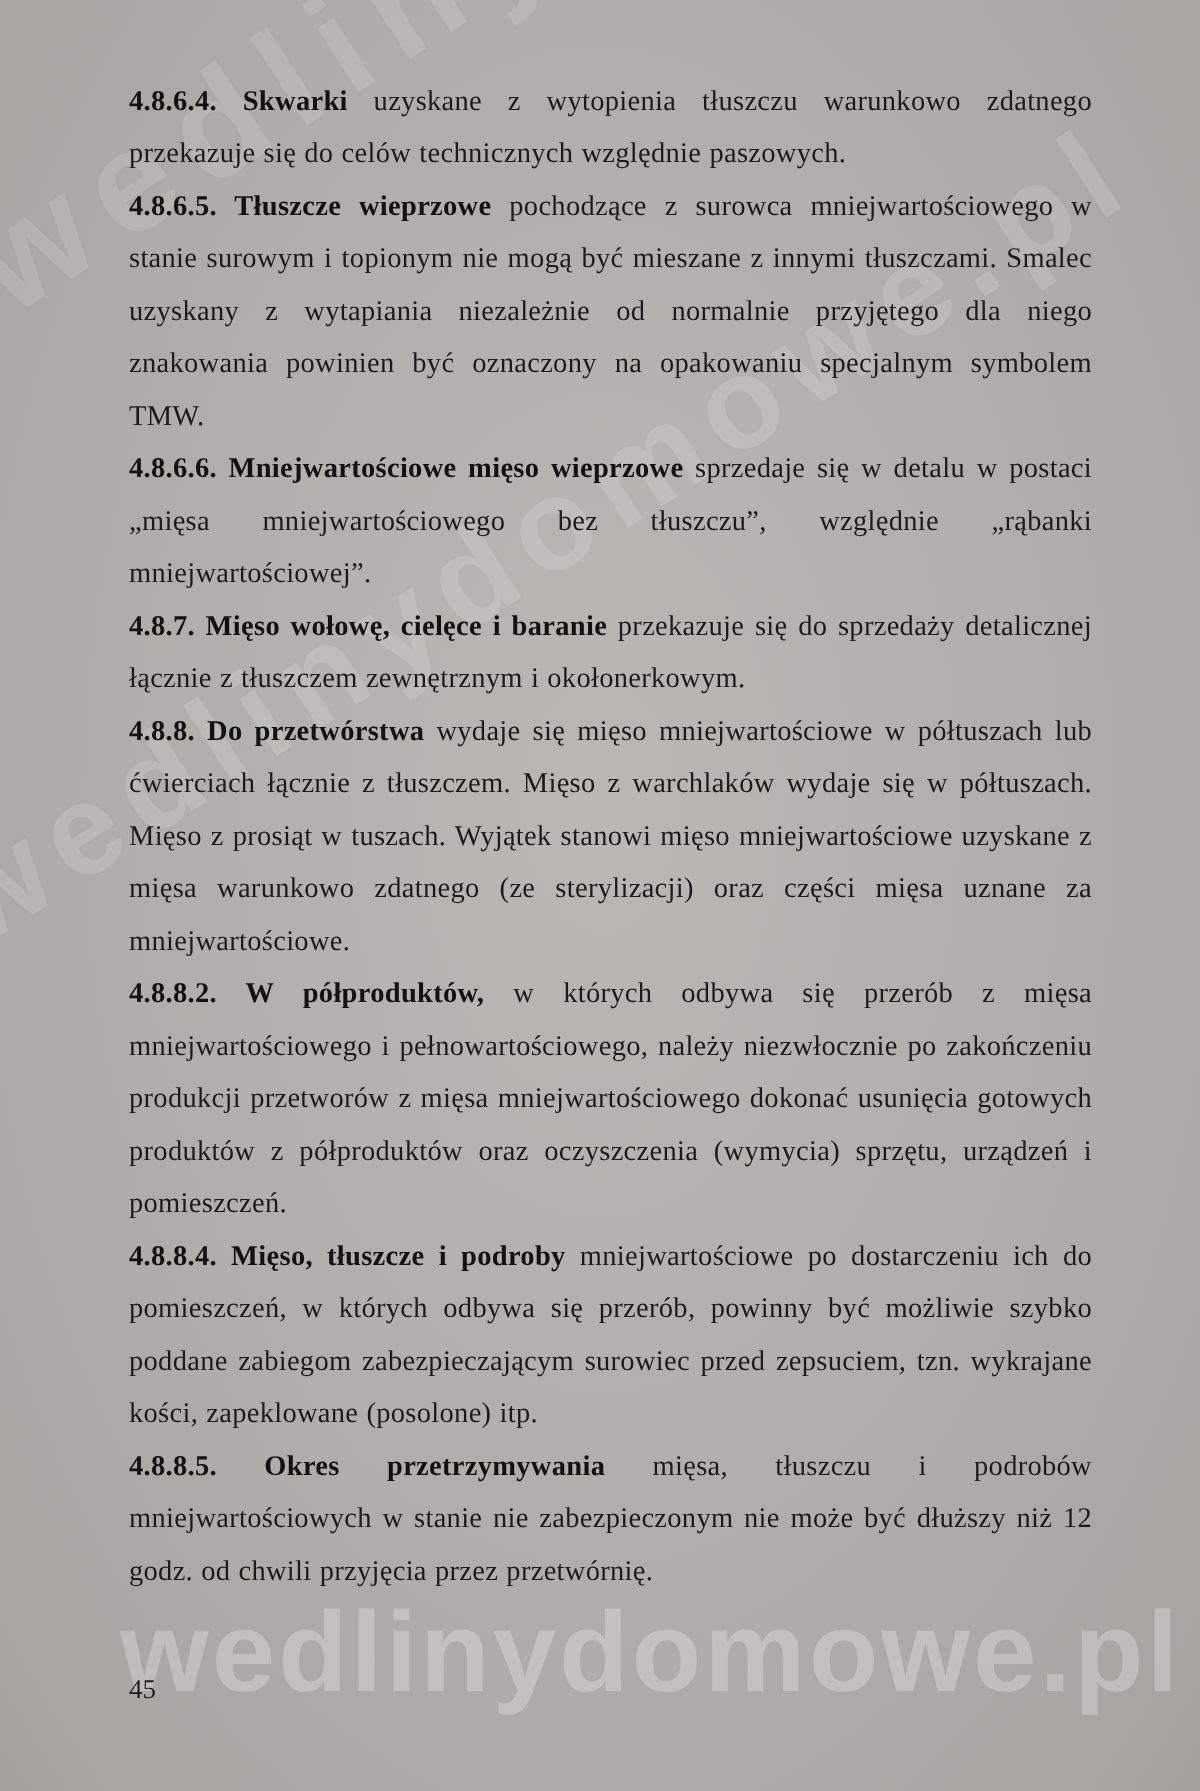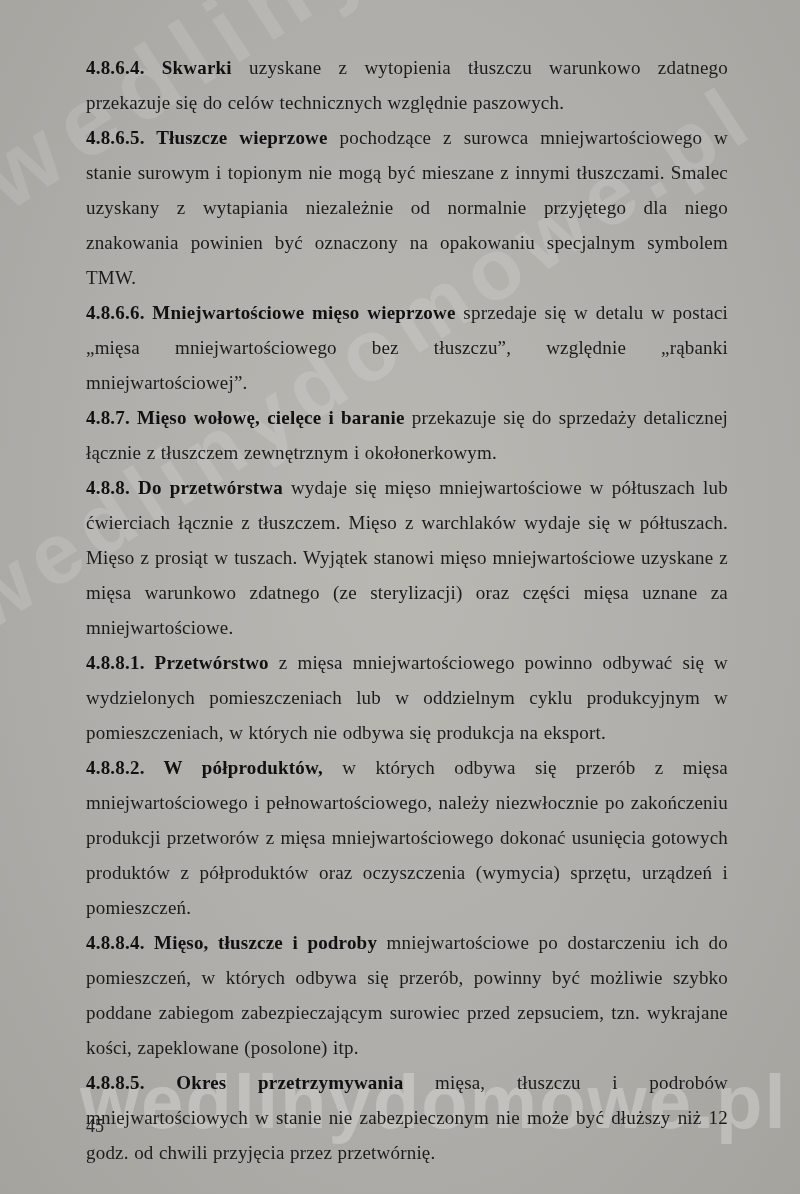--- a/index.html
+++ b/index.html
@@ -96,21 +96,20 @@
 
     <p><b>4.8.6.5. Tłuszcze wieprzowe</b><span> pochodzące z surowca mniejwartościowego w stanie surowym i topionym nie mogą być mieszane z innymi tłuszczami. Smalec uzyskany z wytapiania niezależnie od normalnie przyjętego dla niego znakowania powinien być oznaczony na opakowaniu specjalnym symbolem TMW.</span></p>
 
     <p><b>4.8.6.6. Mniejwartościowe mięso wieprzowe</b><span> sprzedaje się w detalu w postaci „mięsa mniejwartościowego bez tłuszczu”, względnie „rąbanki mniejwartościowej”.</span></p>
 
     <p><b>4.8.7. Mięso wołowę, cielęce i baranie</b><span> przekazuje się do sprzedaży detalicznej łącznie z tłuszczem zewnętrznym i okołonerkowym.</span></p>
 
 
     <p><b>4.8.8. Do przetwórstwa</b><span> wydaje się mięso mniejwartościowe w półtuszach lub ćwierciach łącznie z tłuszczem. Mięso z warchlaków wydaje się w półtuszach. Mięso z prosiąt w tuszach. Wyjątek stanowi mięso mniejwartościowe uzyskane z mięsa warunkowo zdatnego (ze sterylizacji) oraz części mięsa uznane za mniejwartościowe.</span></p>
 
-    <p><b>4.8.8.1. Przetwórstwo</b><span> z mięsa mniejwartościowego powinno odbywać się w wydzielonych pomieszczeniach lub w oddzielnym cyklu produkcyjnym w pomieszczeniach, w których nie odbywa się produkcja na eksport.</span></p>
 
     <p><b>4.8.8.2. W półproduktów,</b><span> w których odbywa się przerób z mięsa mniejwartościowego i pełnowartościowego, należy niezwłocznie po zakończeniu produkcji przetworów z mięsa mniejwartościowego dokonać usunięcia gotowych produktów z półproduktów oraz oczyszczenia (wymycia) sprzętu, urządzeń i pomieszczeń.</span></p>
 
 
     <p><b>4.8.8.4. Mięso, tłuszcze i podroby</b><span> mniejwartościowe po dostarczeniu ich do pomieszczeń, w których odbywa się przerób, powinny być możliwie szybko poddane zabiegom zabezpieczającym surowiec przed zepsuciem, tzn. wykrajane kości, zapeklowane (posolone) itp.</span></p>
 
     <p><b>4.8.8.5. Okres przetrzymywania</b><span> mięsa, tłuszczu i podrobów mniejwartościowych w stanie nie zabezpieczonym nie może być dłuższy niż 12 godz. od chwili przyjęcia przez przetwórnię.</span></p>
 
 
   </div>

